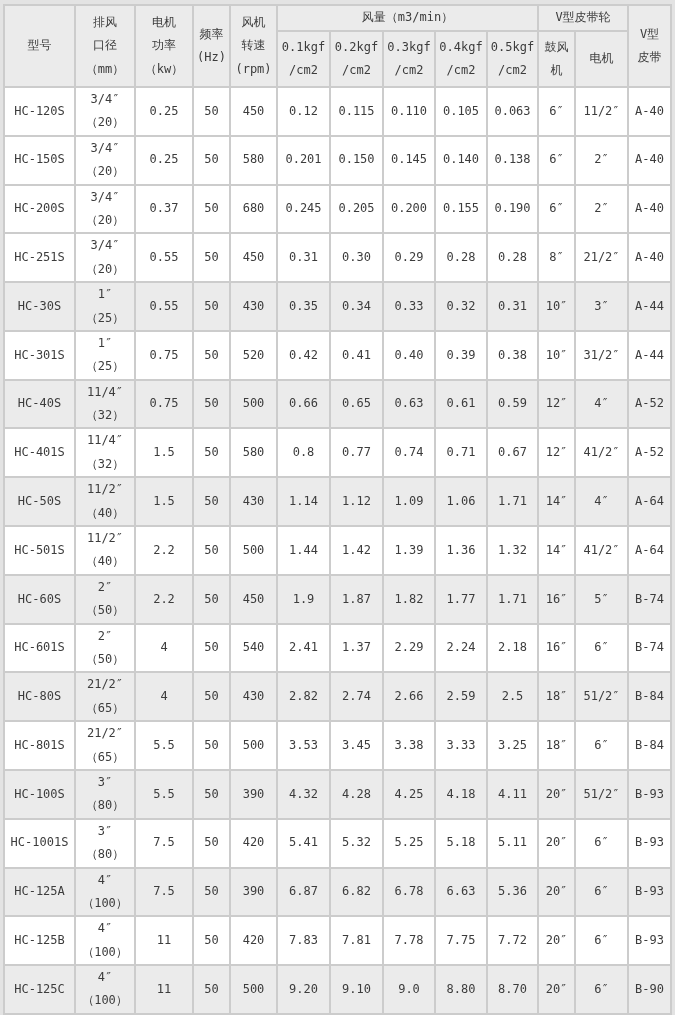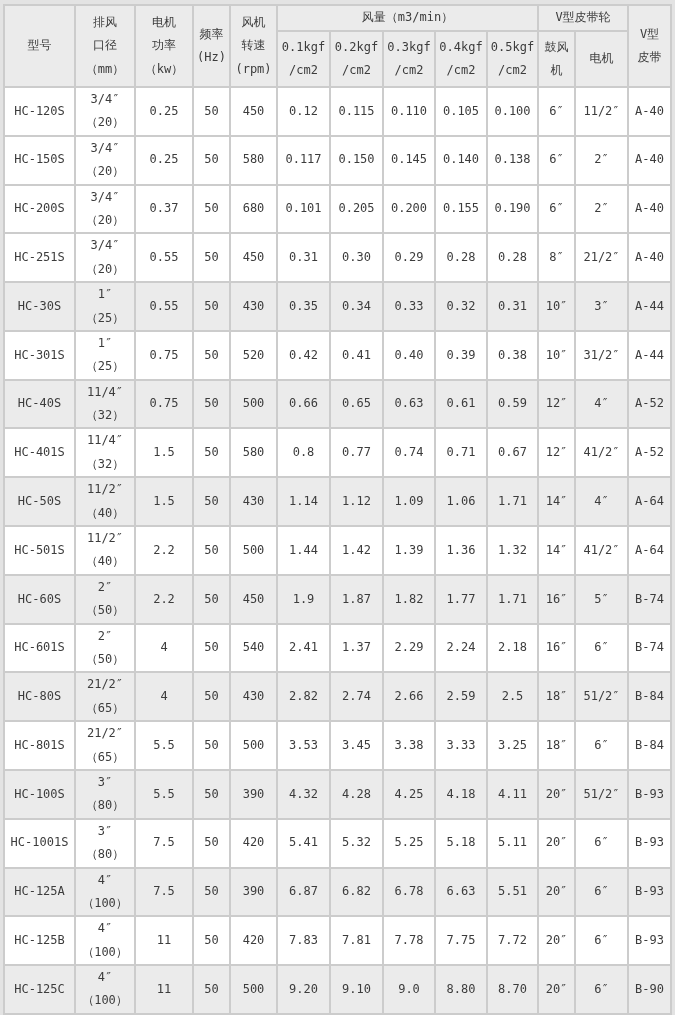--- a/index.html
+++ b/index.html
@@ -103,49 +103,49 @@
     <td>HC-120S</td>
     <td>3/4″
 （20）</td>
     <td>0.25</td>
     <td>50</td>
     <td>450</td>
     <td>0.12</td>
     <td>0.115</td>
     <td>0.110</td>
     <td>0.105</td>
-    <td>0.100</td>
+    <td>0.063</td>
     <td>6″</td>
     <td>11/2″</td>
     <td>A-40</td>
   </tr>
         <tr>
     <td>HC-150S</td>
     <td>3/4″
 （20）</td>
     <td>0.25</td>
     <td>50</td>
     <td>580</td>
-    <td>0.117</td>
+    <td>0.201</td>
     <td>0.150</td>
     <td>0.145</td>
     <td>0.140</td>
     <td>0.138</td>
     <td>6″</td>
     <td>2″</td>
     <td>A-40</td>
   </tr>
         <tr>
     <td>HC-200S</td>
     <td>3/4″
 （20）</td>
     <td>0.37</td>
     <td>50</td>
     <td>680</td>
-    <td>0.101</td>
+    <td>0.245</td>
     <td>0.205</td>
     <td>0.200</td>
     <td>0.155</td>
     <td>0.190</td>
     <td>6″</td>
     <td>2″</td>
     <td>A-40</td>
   </tr>
         <tr>
     <td>HC-251S</td>
@@ -359,21 +359,21 @@
     <td>HC-125A</td>
     <td>4″
 （100）</td>
     <td>7.5</td>
     <td>50</td>
     <td>390</td>
     <td>6.87</td>
     <td>6.82</td>
     <td>6.78</td>
     <td>6.63</td>
-    <td>5.51</td>
+    <td>5.36</td>
     <td>20″</td>
     <td>6″</td>
     <td>B-93</td>
   </tr>
         <tr>
     <td>HC-125B</td>
     <td>4″
 （100）</td>
     <td>11</td>
     <td>50</td>

